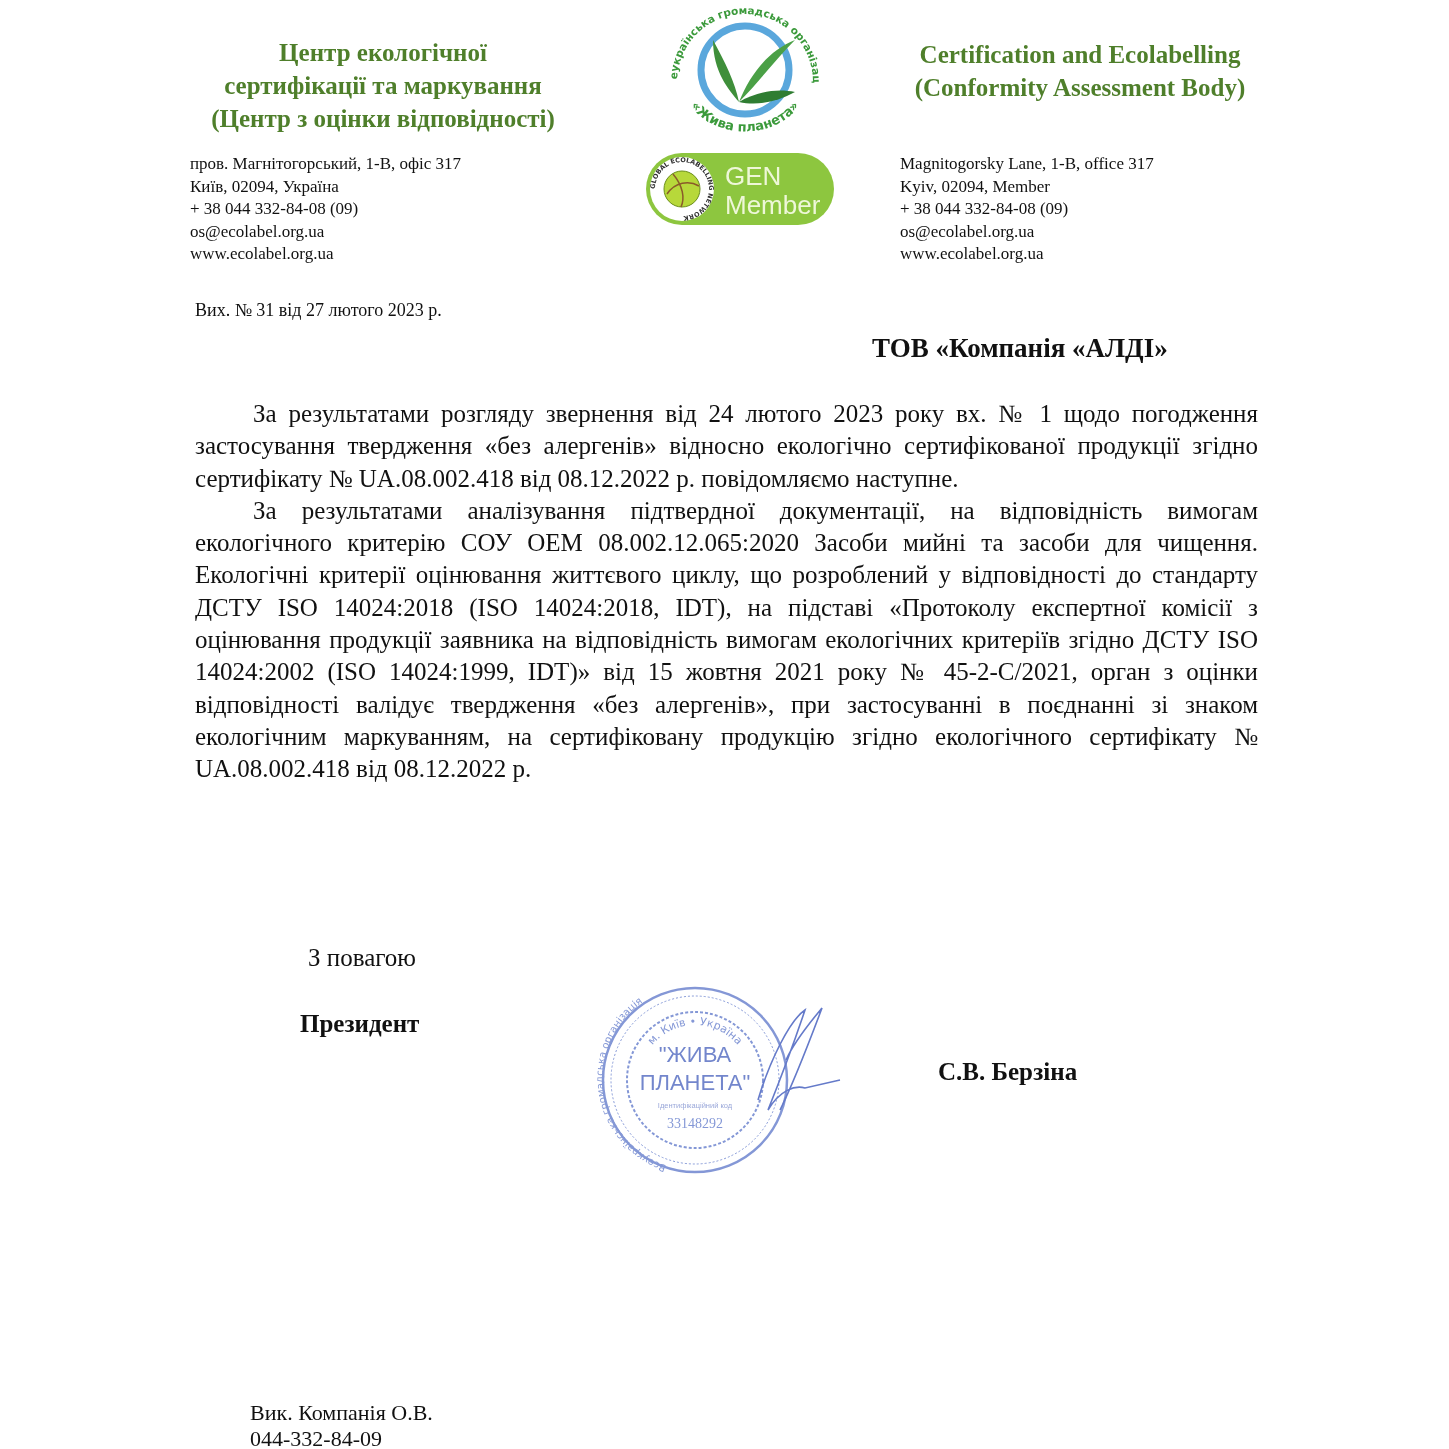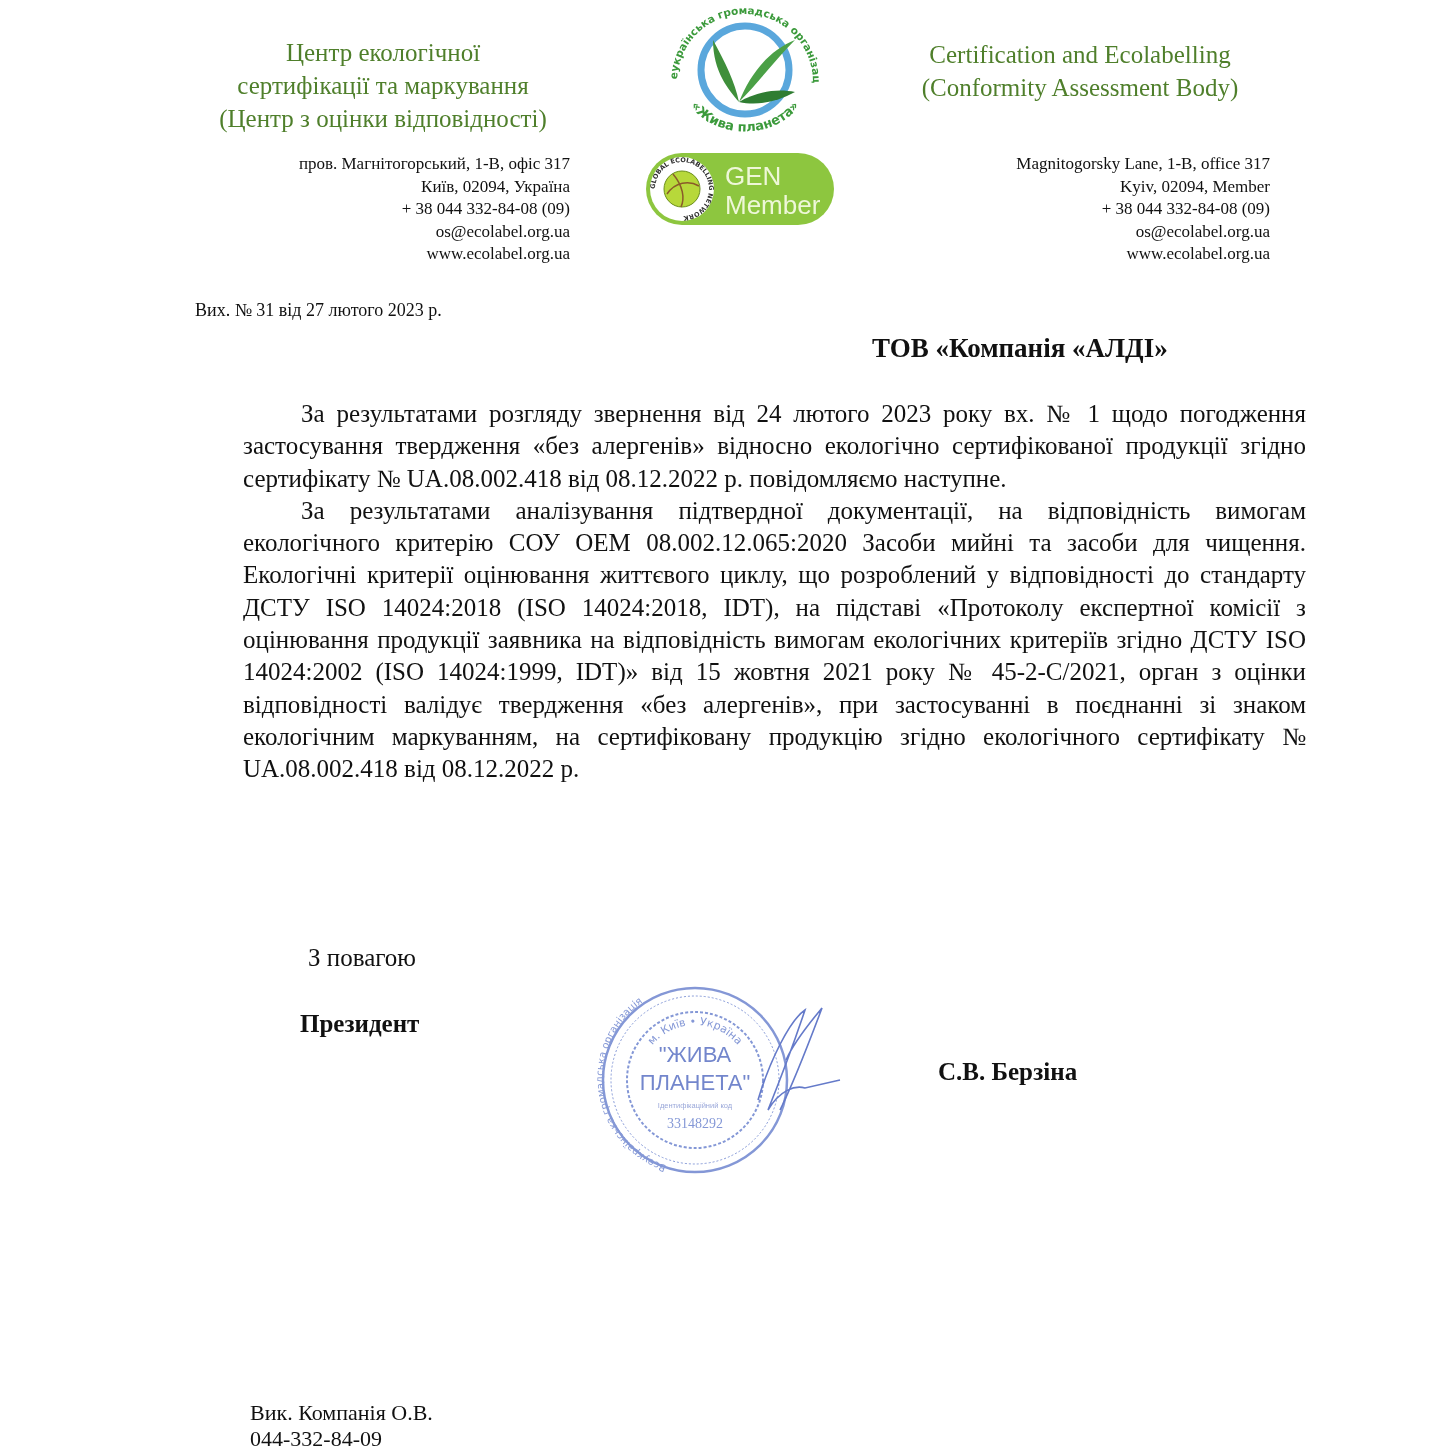--- a/index.html
+++ b/index.html
@@ -1,30 +1,30 @@
 <!DOCTYPE html>
 <html><head>
 <meta charset="utf-8">
 <style>
   html, body { margin:0; padding:0; background:#ffffff; }
   body { width:1449px; height:1449px; position:relative; overflow:hidden;
          font-family:"Liberation Serif", serif; color:#111; }
-  .hdr-title { position:absolute; font-weight:normal; color:#4f7f2b; font-size:25px;
+  .hdr-title { position:absolute; font-weight:bold; color:#4f7f2b; font-size:25px;
                line-height:33px; text-align:center; }
-  .hdr-addr { position:absolute; font-size:17px; line-height:22.5px; text-align:right; color:#111; }
+  .hdr-addr { position:absolute; font-size:17px; line-height:22.5px; text-align:left; color:#111; }
   #hdr-left-title { left:178px; top:36px; width:410px; }
   #hdr-left-addr { left:190px; top:153px; width:380px; }
   #hdr-right-title { left:880px; top:38px; width:400px; }
   #hdr-right-addr { left:900px; top:153px; width:370px; }
   .logo { position:absolute; left:655px; top:2px; width:180px; height:130px; }
   .gen { position:absolute; left:645px; top:152px; width:190px; height:74px; }
   .ref { position:absolute; left:195px; top:300px; font-size:18px; }
   .recipient { position:absolute; left:872px; top:333px; font-size:27px; font-weight:bold; }
   .body { position:absolute; left:195px; top:398px; width:1063px; font-size:25px;
-          line-height:32.3px; text-align:justify;margin-left:48px; }
+          line-height:32.3px; text-align:justify; }
   .body p { margin:0; text-indent:58px; }
   .closing { position:absolute; left:308px; top:944px; font-size:25px; }
   .position { position:absolute; left:300px; top:1010px; font-size:25px; font-weight:bold; }
   .signer { position:absolute; left:938px; top:1010px; font-size:25px; font-weight:bold;margin-top:48px; }
   .stamp { position:absolute; left:590px; top:980px; width:280px; height:205px; opacity:0.85; }
   .exec { position:absolute; left:250px; top:1400px; font-size:22px; line-height:26px; }
 </style>
 </head>
 <body>
 

